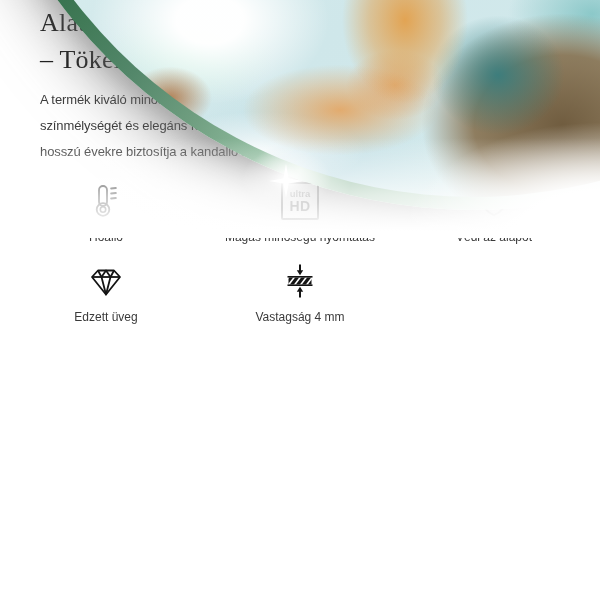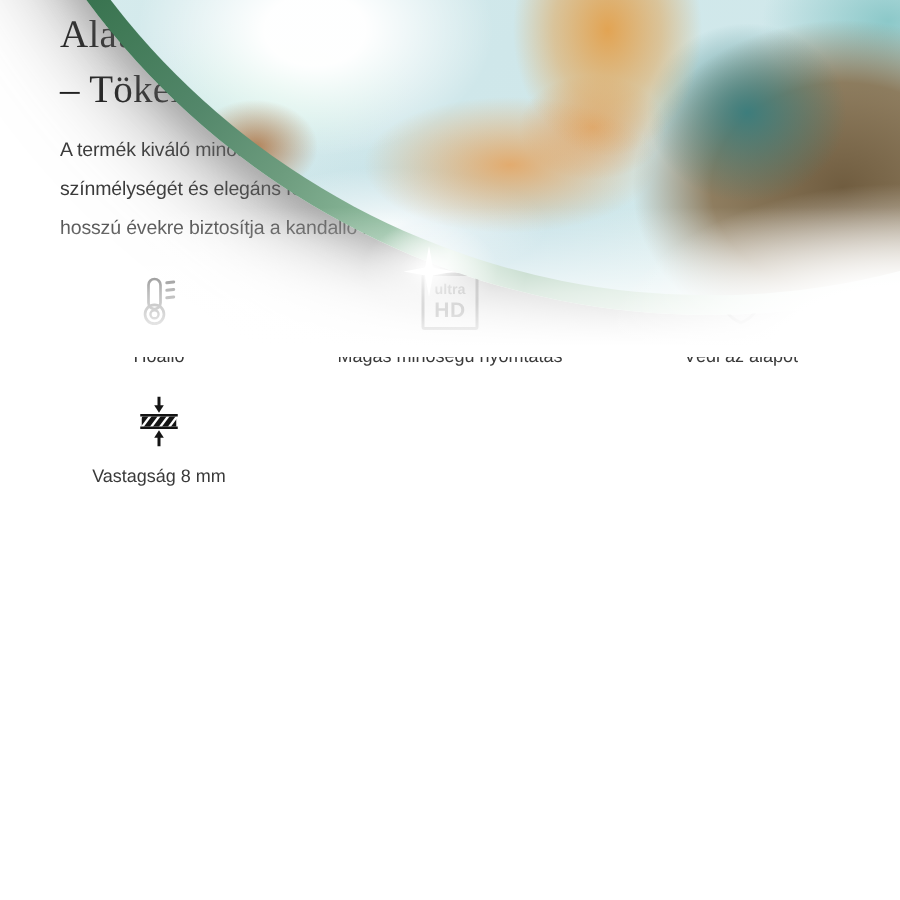--- a/index.html
+++ b/index.html
@@ -110,20 +110,31 @@
     <div class="feature">
       <div class="icon-wrap">
         <svg class="ico" width="40" height="40" viewBox="0 0 40 40" stroke-linejoin="round" stroke-linecap="round">
           <path d="M20 5.7 L31.8 9.5 V18.5 C31.8 26.5 26.8 31.2 20 34.2 C13.2 31.2 8.2 26.5 8.2 18.5 V9.5 Z" stroke-width="2"></path>
           <path d="M14.8 19.6 l3.9 3.9 l7 -7.6" stroke-width="2.2"></path>
         </svg>
       </div>
       <div class="feature-label">Védi az alapot</div>
     </div>
 
+    <div class="feature">
+      <div class="icon-wrap">
+        <svg class="ico" width="40" height="40" viewBox="0 0 40 40" stroke-linejoin="round">
+          <path d="M12 9.5 H28 L34 16 L20 33.5 L6 16 Z"></path>
+          <path d="M6 16 H34"></path>
+          <path d="M12 9.5 L15.5 16 L20 33.5 L24.5 16 L28 9.5"></path>
+          <path d="M15.5 16 L20 9.5 L24.5 16"></path>
+        </svg>
+      </div>
+      <div class="feature-label">Edzett üveg</div>
+    </div>
 
 
     <div class="feature">
       <div class="icon-wrap">
         <svg width="40" height="40" viewBox="0 0 40 40">
           <g stroke="#141414" stroke-width="1.6">
             <line x1="7.5" y1="15.8" x2="32.5" y2="15.8"></line>
             <line x1="7.5" y1="24.2" x2="32.5" y2="24.2"></line>
           </g>
           <clipPath id="barclip">
@@ -137,17 +148,17 @@
             <line x1="28" y1="26" x2="37" y2="14"></line>
           </g>
           <g stroke="#141414" stroke-width="2">
             <line x1="20" y1="3.5" x2="20" y2="10"></line>
             <line x1="20" y1="36.5" x2="20" y2="30"></line>
           </g>
           <polygon points="16.8,9.2 23.2,9.2 20,14.2" fill="#141414"></polygon>
           <polygon points="16.8,30.8 23.2,30.8 20,25.8" fill="#141414"></polygon>
         </svg>
       </div>
-      <div class="feature-label">Vastagság 8 mm</div>
+      <div class="feature-label">Vastagság 4 mm</div>
     </div>
 
   </div>
 </div>
 
 </body></html>

